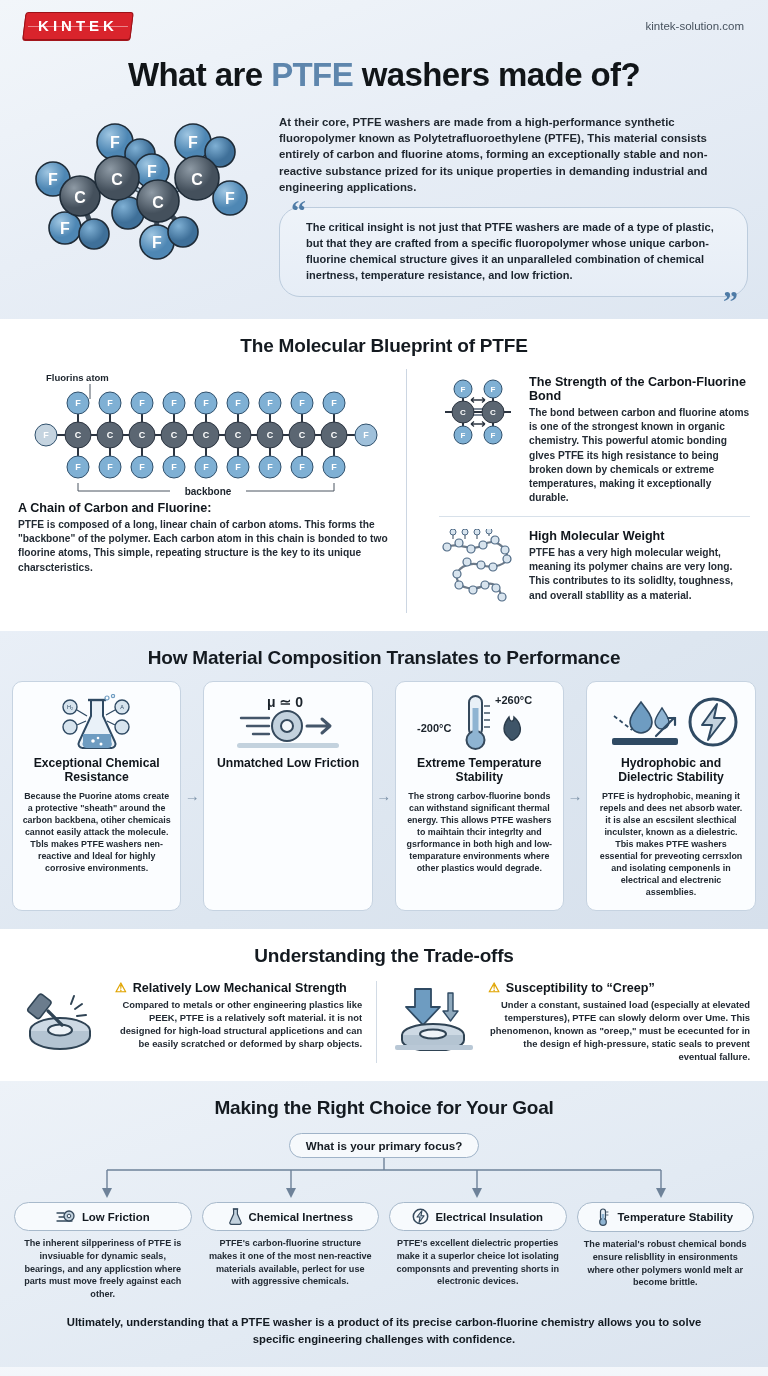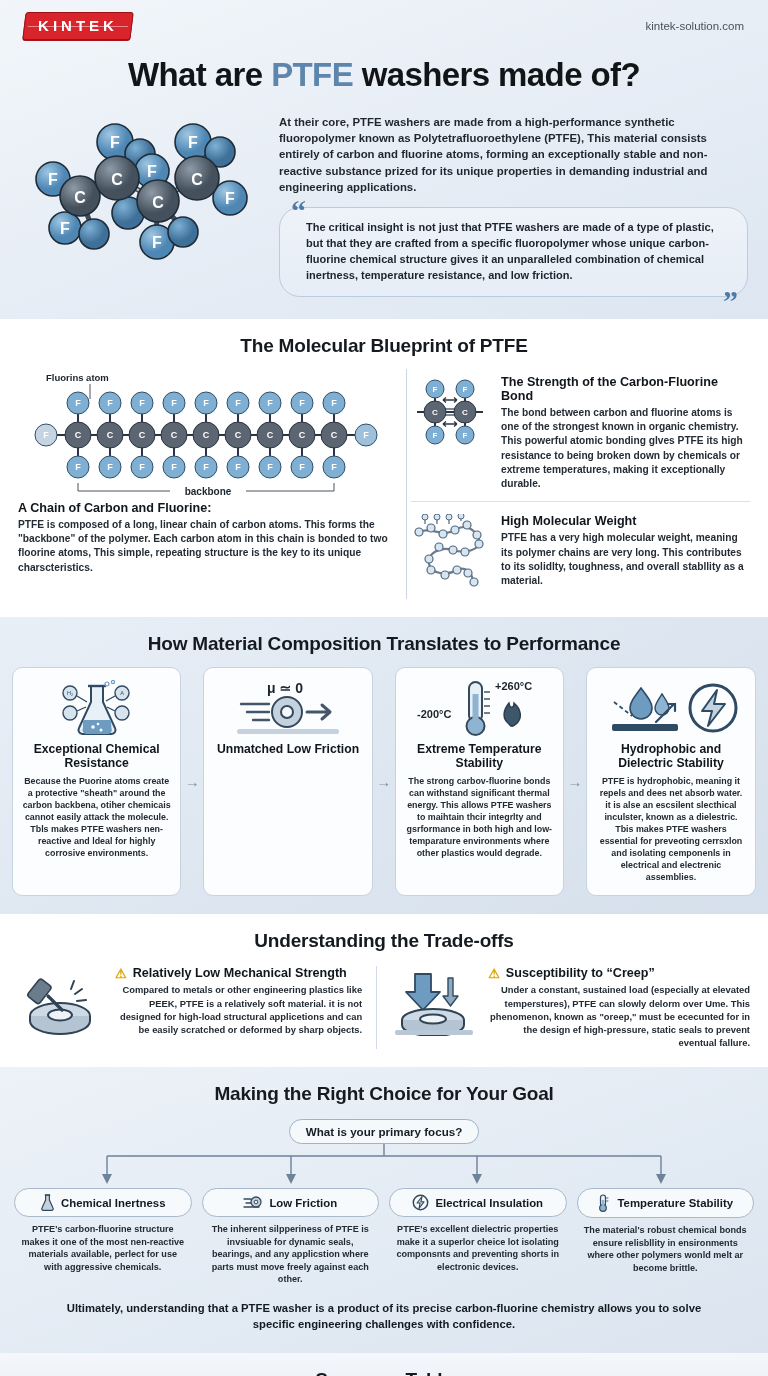--- a/index.html
+++ b/index.html
@@ -80,21 +80,21 @@
   .qmark.open { left: 12px; top: -11px; }
   .qmark.close { right: 10px; bottom: -19px; }
 
   
   .sec-title {
     text-align: center; font-size: 19px; font-weight: 800; color: #141a20;
     padding: 16px 10px 12px 10px; letter-spacing: -0.2px;
   }
 
   
-  .bp-row { display: flex; padding: 0 18px 18px 18px; gap: 4px; justify-content: center; }
+  .bp-row { display: flex; padding: 0 18px 18px 18px; gap: 32px; justify-content: center; }
   .bp-left { flex: 1 1 52%; border-right: 1px solid #ccd6e2; padding-right: 16px; }
   .bp-right { flex: 1 1 48%; }
   .bp-h { font-size: 12.6px; font-weight: 800; color: #10161c; margin-bottom: 3px; }
   .bp-p { font-size: 10.2px; line-height: 1.4; font-weight: 700; color: #242c35; }
   .bp-item { display: flex; gap: 12px; align-items: flex-start; padding: 6px 0 10px 0; }
   .bp-item + .bp-item { border-top: 1px solid #d8e1ea; padding-top: 12px; }
   .bp-ico { flex: 0 0 78px; display:flex; align-items:center; justify-content:center; }
 
   
   .cards { display: flex; padding: 0 12px 18px 12px; align-items: stretch; }
@@ -610,46 +610,46 @@
         <polygon points="477,40 472,30 482,30"></polygon>
           <polygon points="661,40 656,30 666,30"></polygon>
       </g>
     </svg>
   </div>
 
   <div class="choices">
     <div class="choice">
       <div class="choice-chip">
         <span>
+          <svg width="20" height="17" viewBox="0 0 20 17">
+            <g stroke="#35495c" stroke-width="1.3" stroke-linecap="round">
+              <line x1="1" y1="5" x2="8" y2="5"></line>
+                <line x1="3" y1="9" x2="8" y2="9"></line>
+                <line x1="1" y1="13" x2="16" y2="13"></line>
+            </g>
+            <circle cx="13" cy="8" r="5" fill="#c3d2de" stroke="#35495c" stroke-width="1.3"></circle>
+            <circle cx="13" cy="8" r="1.8" fill="#f4f8fb" stroke="#35495c" stroke-width="1"></circle>
+          </svg>
+        </span>
+        <span>Low Friction</span>
+      </div>
+      <div class="choice-p">The inherent silpperiness of PTFE is invsiuable for dynamic seals, bearings, and any applicstion where parts must move freely against each other.</div>
+    </div>
+
+    <div class="choice">
+      <div class="choice-chip">
+        <span>
           <svg width="15" height="17" viewBox="0 0 15 17">
               <path d="M5.6,1 L5.6,6 L2,14 a1.6,1.6 0 0 0 1.4,2.4 L11.6,16.4 a1.6,1.6 0 0 0 1.4,-2.4 L9.4,6 L9.4,1 Z" fill="#c3d2de" stroke="#35495c" stroke-width="1.2"></path>
               <line x1="4.8" y1="1" x2="10.2" y2="1" stroke="#35495c" stroke-width="1.4"></line>
             </svg>
         </span>
         <span>Chemical Inertness</span>
       </div>
       <div class="choice-p">PTFE's carbon-fluorine structure makes it one of the most nen-reactive materials available, perlect for use with aggressive chemicals.</div>
-    </div>
-
-    <div class="choice">
-      <div class="choice-chip">
-        <span>
-          <svg width="20" height="17" viewBox="0 0 20 17">
-            <g stroke="#35495c" stroke-width="1.3" stroke-linecap="round">
-              <line x1="1" y1="5" x2="8" y2="5"></line>
-                <line x1="3" y1="9" x2="8" y2="9"></line>
-                <line x1="1" y1="13" x2="16" y2="13"></line>
-            </g>
-            <circle cx="13" cy="8" r="5" fill="#c3d2de" stroke="#35495c" stroke-width="1.3"></circle>
-            <circle cx="13" cy="8" r="1.8" fill="#f4f8fb" stroke="#35495c" stroke-width="1"></circle>
-          </svg>
-        </span>
-        <span>Low Friction</span>
-      </div>
-      <div class="choice-p">The inherent silpperiness of PTFE is invsiuable for dynamic seals, bearings, and any applicstion where parts must move freely against each other.</div>
     </div>
 
     <div class="choice">
       <div class="choice-chip">
         <span>
           <svg width="17" height="17" viewBox="0 0 17 17">
             <circle cx="8.5" cy="8.5" r="7.2" fill="none" stroke="#35495c" stroke-width="1.5"></circle>
             <path d="M10,2.5 L5,9 L8,9 L7,14.5 L12,7.8 L9,7.8 Z" fill="#c3d2de" stroke="#35495c" stroke-width="1.1" stroke-linejoin="round"></path>
           </svg>
         </span>

